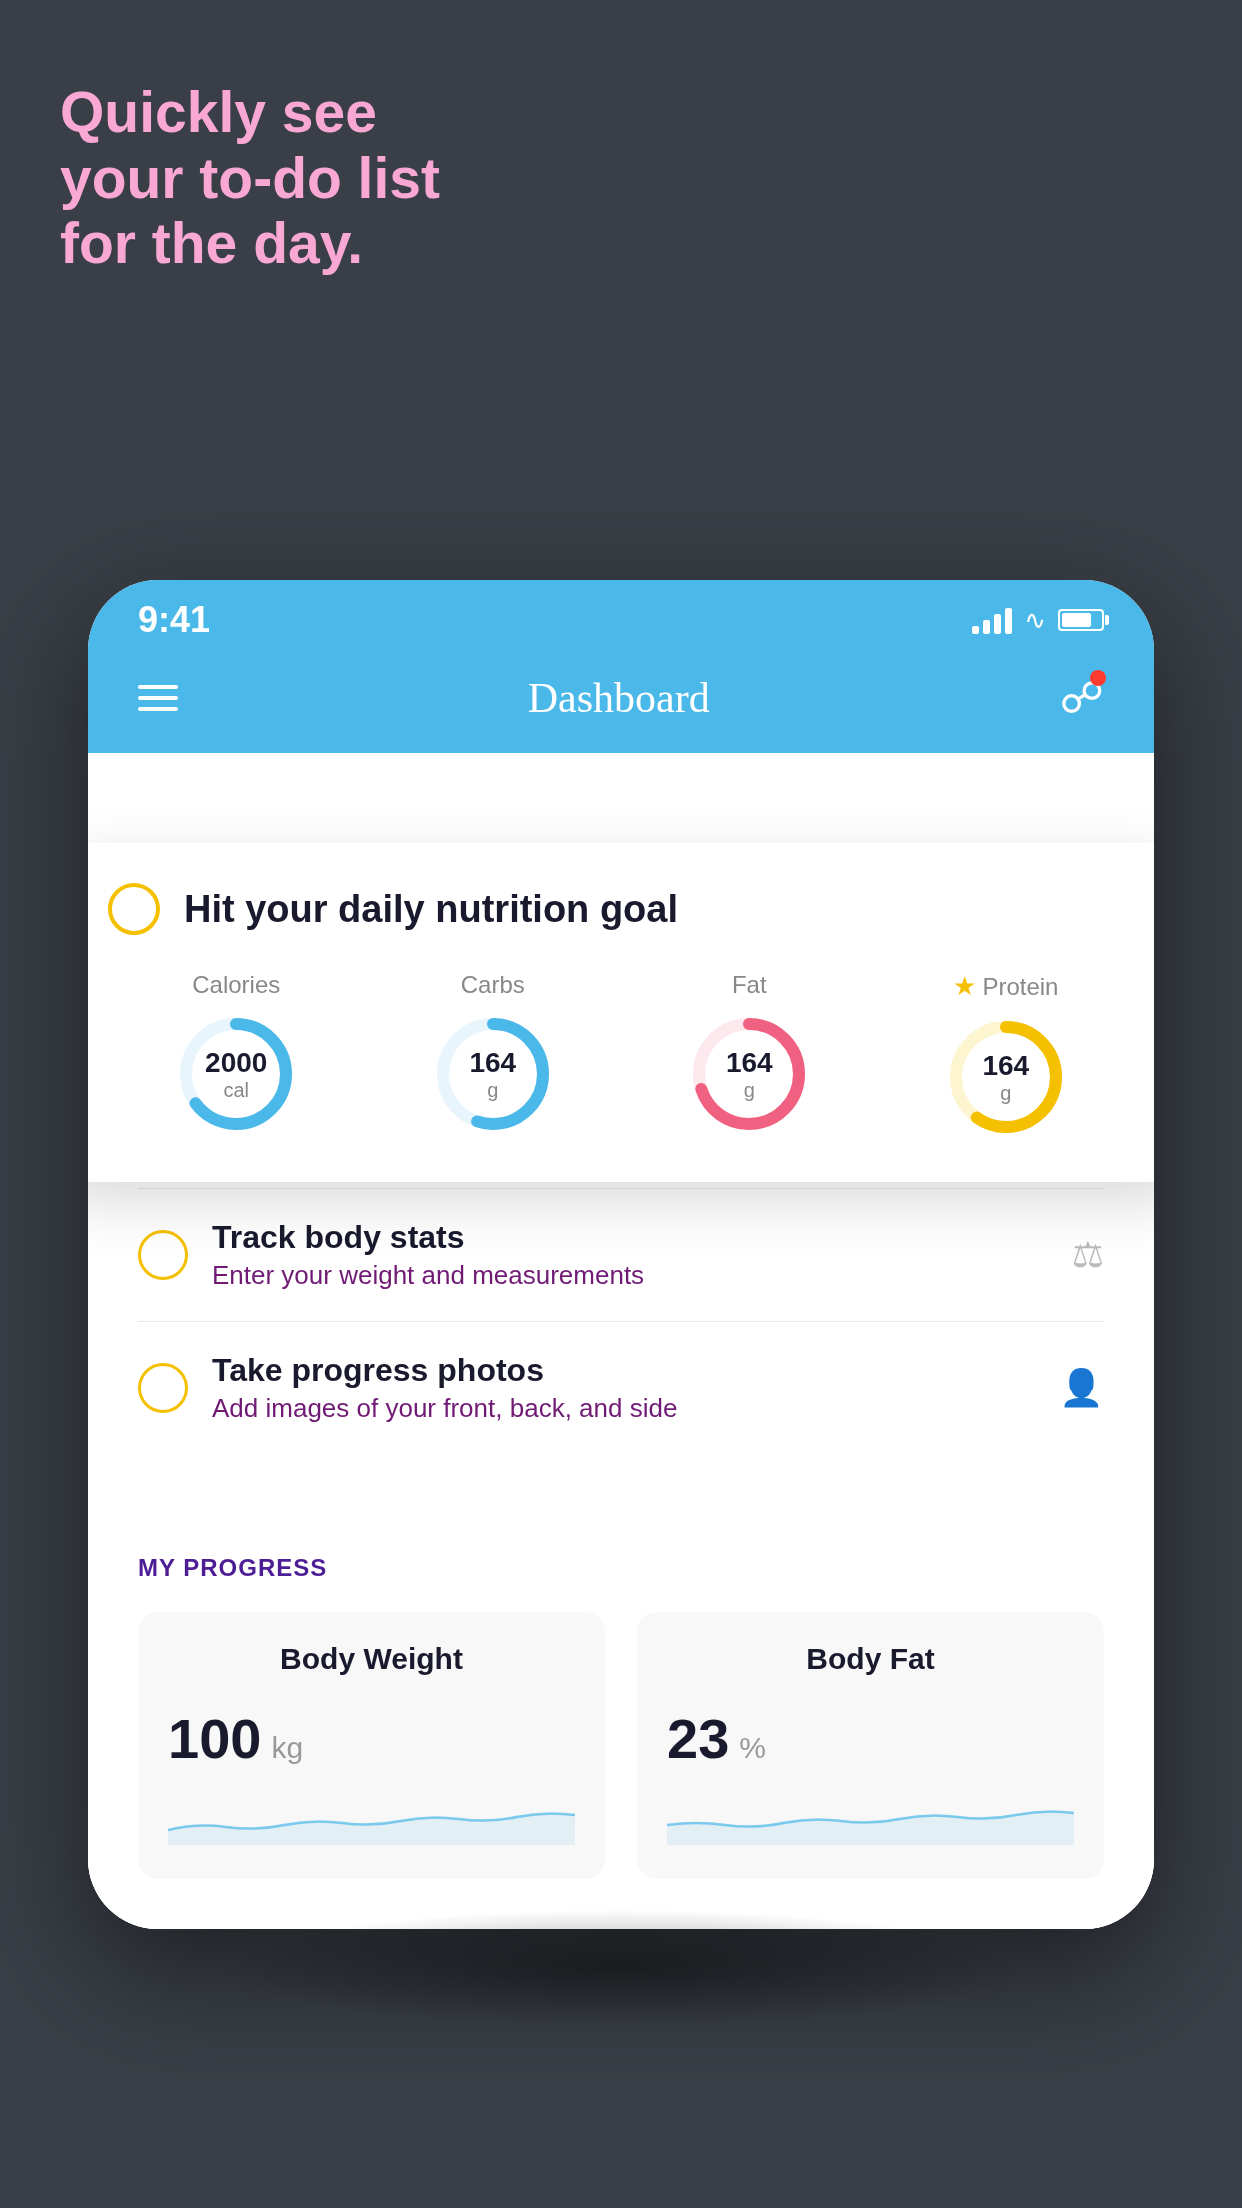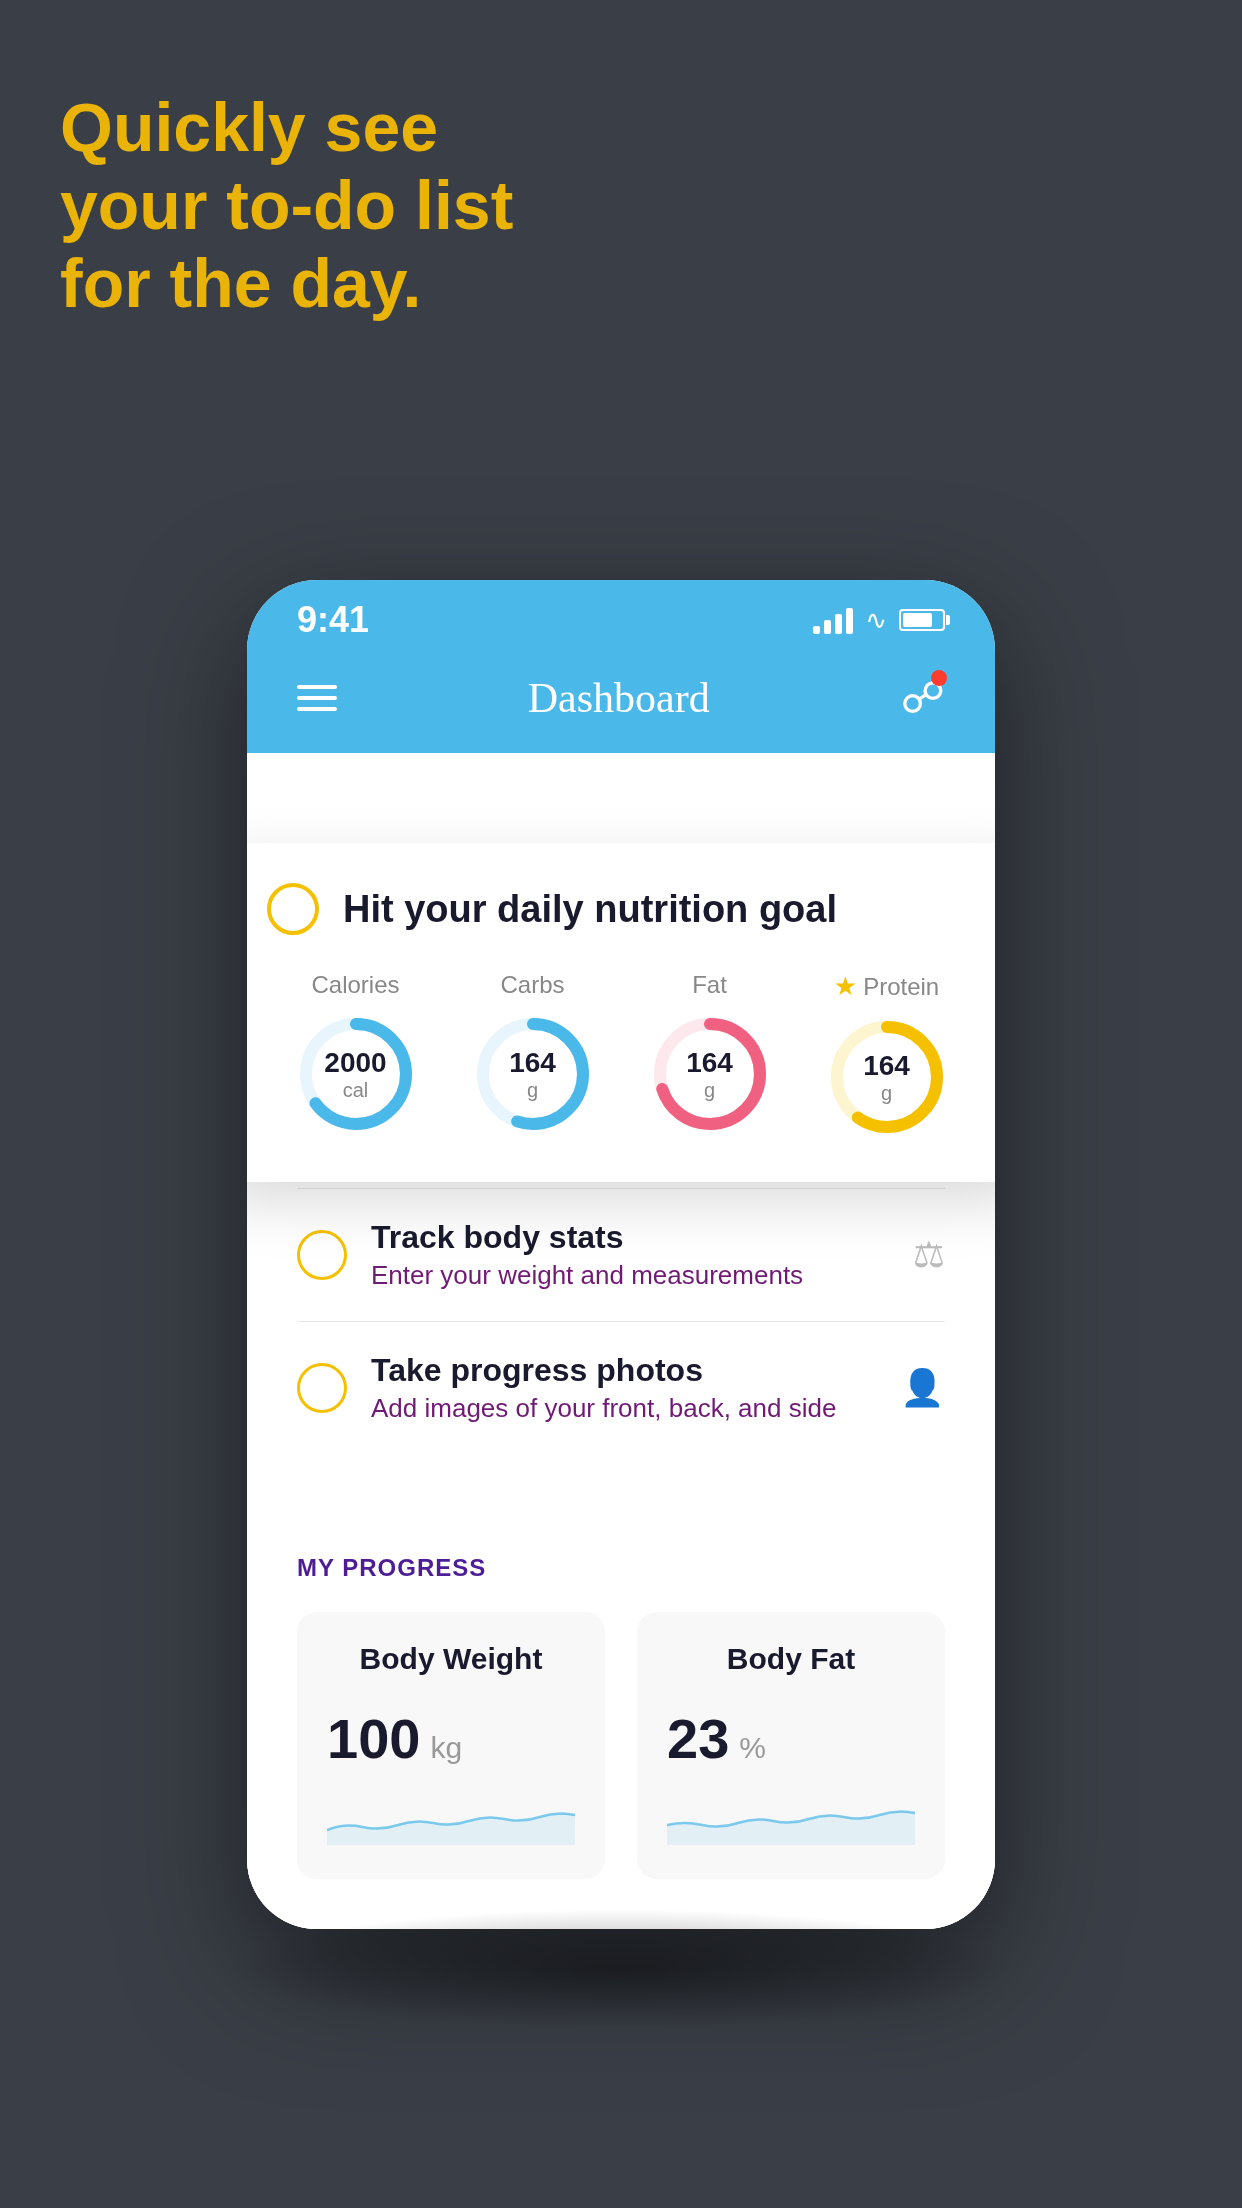--- a/index.html
+++ b/index.html
@@ -9,36 +9,36 @@
       height: 2208px;
       background-color: #3a3f47;
       font-family: -apple-system, BlinkMacSystemFont, 'Helvetica Neue', Arial, sans-serif;
       overflow: hidden;
       position: relative;
     }
 
     
     .hero-text {
       position: absolute;
-      top: 88px;
+      top: 80px;
       left: 60px;
-      color: #eab308;
-      font-size: 68px;
+      color: #f9a8d4;
+      font-size: 57px;
       font-weight: 800;
       line-height: 1.15;
       z-index: 1;
     }
 
     
     .phone-wrapper {
       position: absolute;
       top: 580px;
       left: 50%;
       transform: translateX(-50%);
-      width: 748px;
+      width: 1066px;
       z-index: 2;
     }
 
     .phone {
       background: #f2f2f7;
       border-radius: 70px;
       overflow: hidden;
       box-shadow: 0 40px 120px rgba(0,0,0,0.5);
       position: relative;
     }

